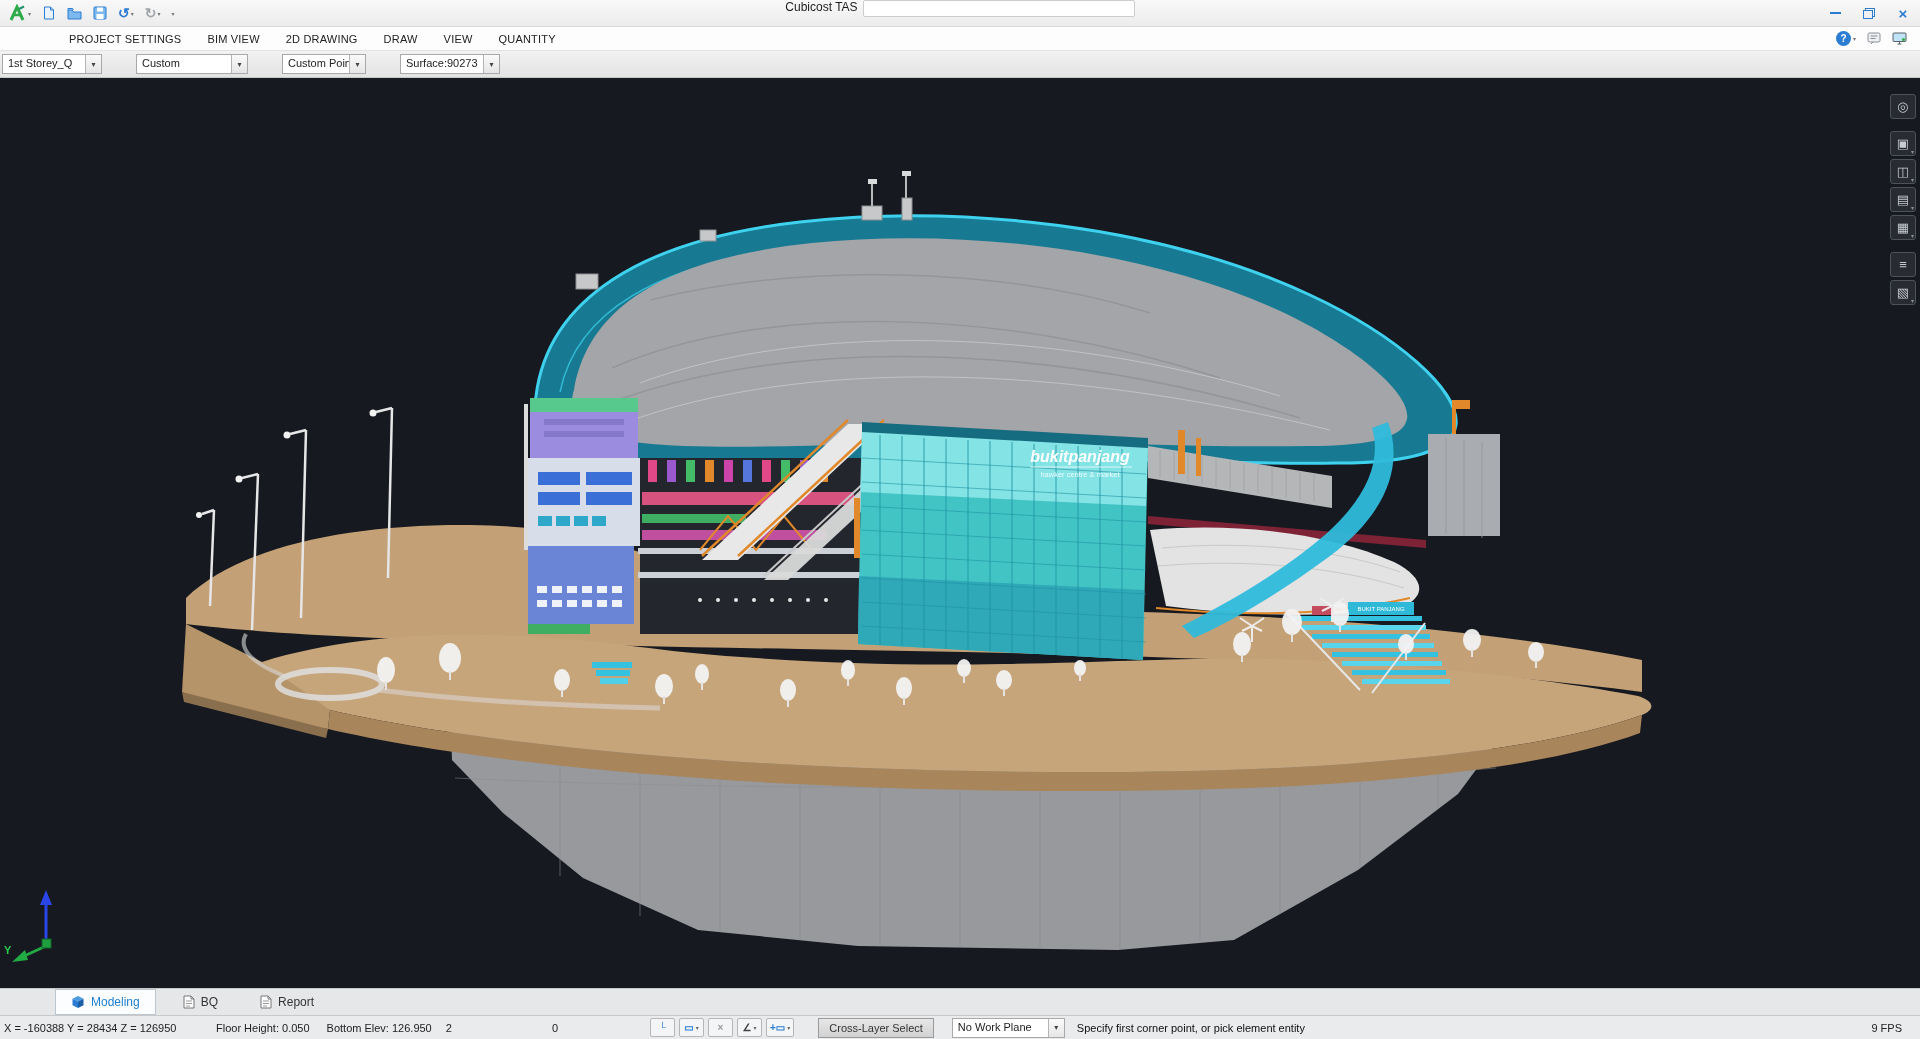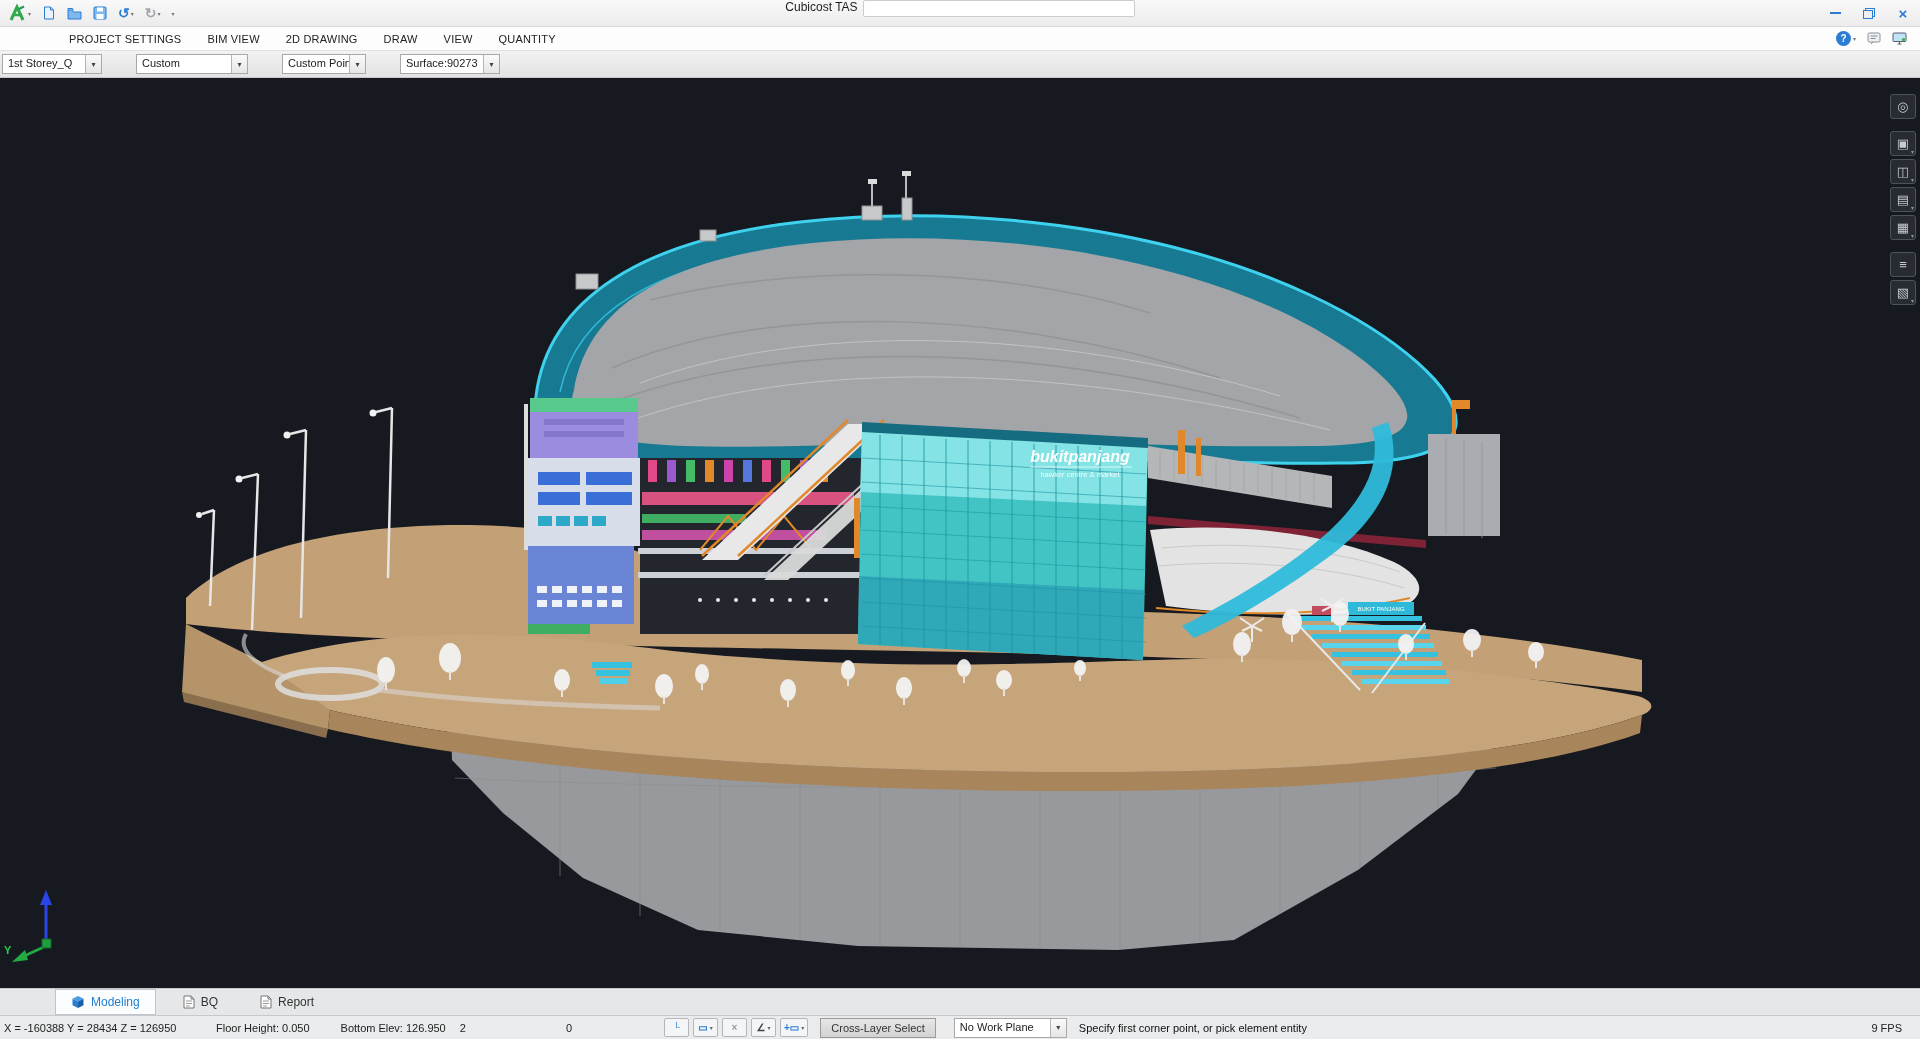--- a/index.html
+++ b/index.html
@@ -49,30 +49,30 @@
   
   .tabbar{height:27px;background:#e5e7e9;border-top:1px solid #c9c9c9;display:flex;align-items:stretch;padding-left:55px;gap:12px;flex:0 0 27px}
   .tab{display:flex;align-items:center;gap:6px;padding:0 15px;font-size:12px;color:#333;background:none;border:0;cursor:default}
   .tab.active{background:#fcfdfe;border:1px solid #bcc6d2;color:#1e7fd0}
   .tab svg{display:block}
 
   
   .statusbar{height:24px;background:#e9ebed;border-top:1px solid #c9c9c9;display:flex;align-items:center;font-size:11px;color:#222;padding-left:4px;white-space:nowrap;flex:0 0 24px}
   .sb-coords{min-width:204px}
   .sb-floor{margin-left:8px}
-  .sb-elev{margin-left:31px}
+  .sb-elev{margin-left:17px}
   .sb-n1{margin-left:14px}
   .sb-n2{margin-left:100px}
   .sb-tools{display:flex;gap:4px;margin-left:92px}
   .sbt{height:19px;min-width:25px;background:#f4f5f6;border:1px solid #b6b6b6;border-radius:2px;display:flex;align-items:center;justify-content:center;font-size:10px;gap:2px;padding:0 3px;cursor:default}
   .sbt .chev{font-size:6px;color:#666}
   .sbt .ic-blue{color:#2b7cd3;font-weight:bold}
   .sbt .ic-gray{color:#9a9a9a;font-weight:bold}
   .sbt .ic-dark{color:#444;font-weight:bold}
-  .cross-btn{margin-left:12px;height:20px;padding:0 10px;background:linear-gradient(#e7e7e7,#d2d2d2);border:1px solid #9a9a9a;font-size:11px;color:#333;cursor:default}
+  .cross-btn{margin-left:24px;height:20px;padding:0 10px;background:linear-gradient(#e7e7e7,#d2d2d2);border:1px solid #9a9a9a;font-size:11px;color:#333;cursor:default}
   .wp-combo{margin-left:18px;width:113px}
   .prompt{margin-left:12px;color:#101010}
   .fps{margin-left:auto;margin-right:18px}
 </style>
 </head>
 <body>
 
 <div class="app">
 
   <div class="titlebar">

